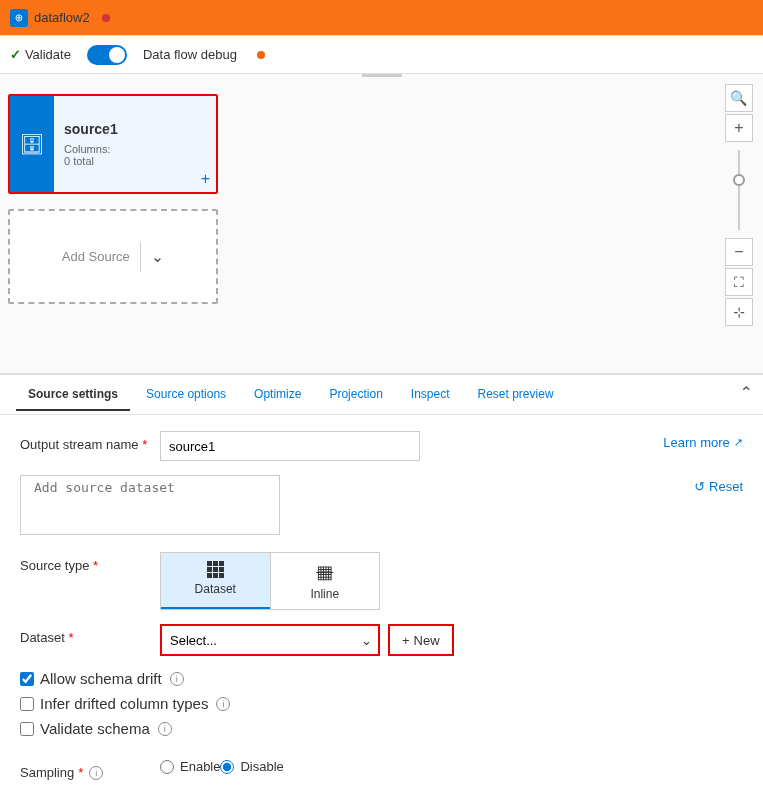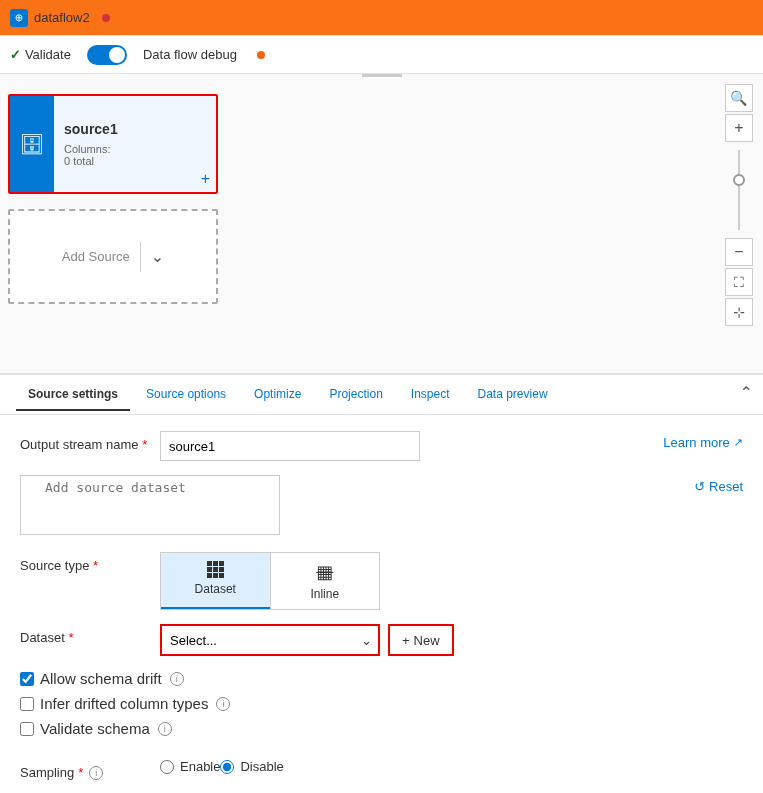--- a/index.html
+++ b/index.html
@@ -62,21 +62,21 @@
 
     
     .settings-panel { padding: 16px 20px; flex: 1; overflow-y: auto; }
     .field-row { display: flex; align-items: flex-start; margin-bottom: 14px; }
     .field-label { width: 140px; font-size: 13px; color: #333; padding-top: 6px; flex-shrink: 0; }
     .required { color: #e00; }
     .field-content { flex: 1; }
 
     
     .text-input { width: 260px; height: 30px; border: 1px solid #ccc; padding: 4px 8px; font-size: 13px; outline: none; }
-    .textarea-input { width: 260px; height: 60px; border: 1px solid #ccc; padding: 4px 24px; font-size: 13px; outline: none; resize: none; color: #aaa; }
+    .textarea-input { width: 260px; height: 60px; border: 1px solid #ccc; padding: 4px 13px; font-size: 13px; outline: none; resize: none; color: #aaa; }
 
     
     .learn-more { display: flex; align-items: center; gap: 4px; color: #0078d4; font-size: 13px; cursor: pointer; margin-left: 10px; margin-top: 4px; }
     .reset-btn { display: flex; align-items: center; gap: 4px; color: #0078d4; font-size: 13px; cursor: pointer; margin-left: 10px; margin-top: 4px; }
     .external-link { font-size: 11px; }
 
     
     .source-type-group { display: flex; border: 1px solid #ccc; width: 220px; }
     .source-type-btn { flex: 1; padding: 8px; text-align: center; font-size: 12px; cursor: pointer; background: #fff; border: none; display: flex; flex-direction: column; align-items: center; gap: 4px; }
     .source-type-btn.active { background: #ddeeff; border-bottom: 2px solid #0078d4; }
@@ -181,21 +181,21 @@
     <div class="tab blue">
       <span>Optimize</span>
     </div>
     <div class="tab blue">
       <span>Projection</span>
     </div>
     <div class="tab blue">
       <span>Inspect</span>
     </div>
     <div class="tab blue">
-      <span>Data preview</span>
+      <span>Reset preview</span>
     </div>
     <div class="tab-collapse">⌃</div>
   </div>
 
   <div class="settings-panel">
 
     <div class="field-row">
       <div class="field-label">
         <span>Output stream name</span>
         <span class="required"> *</span>

